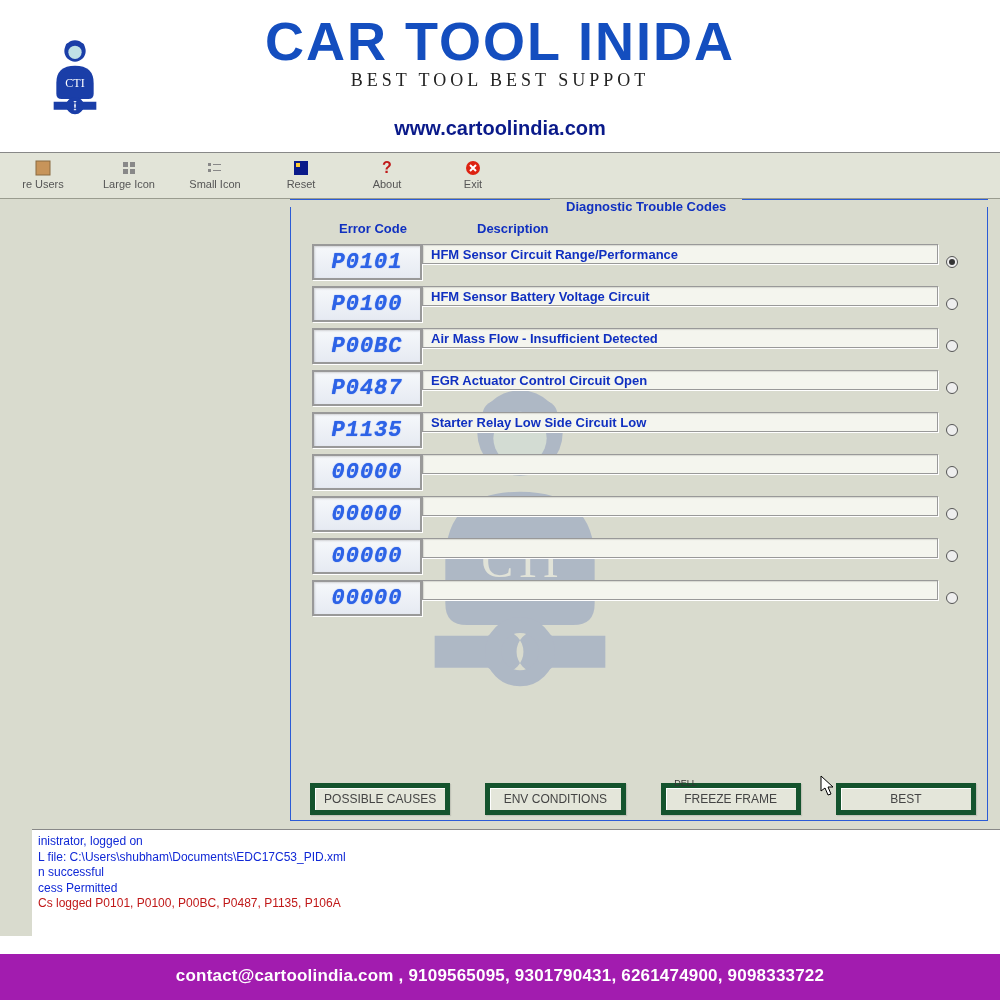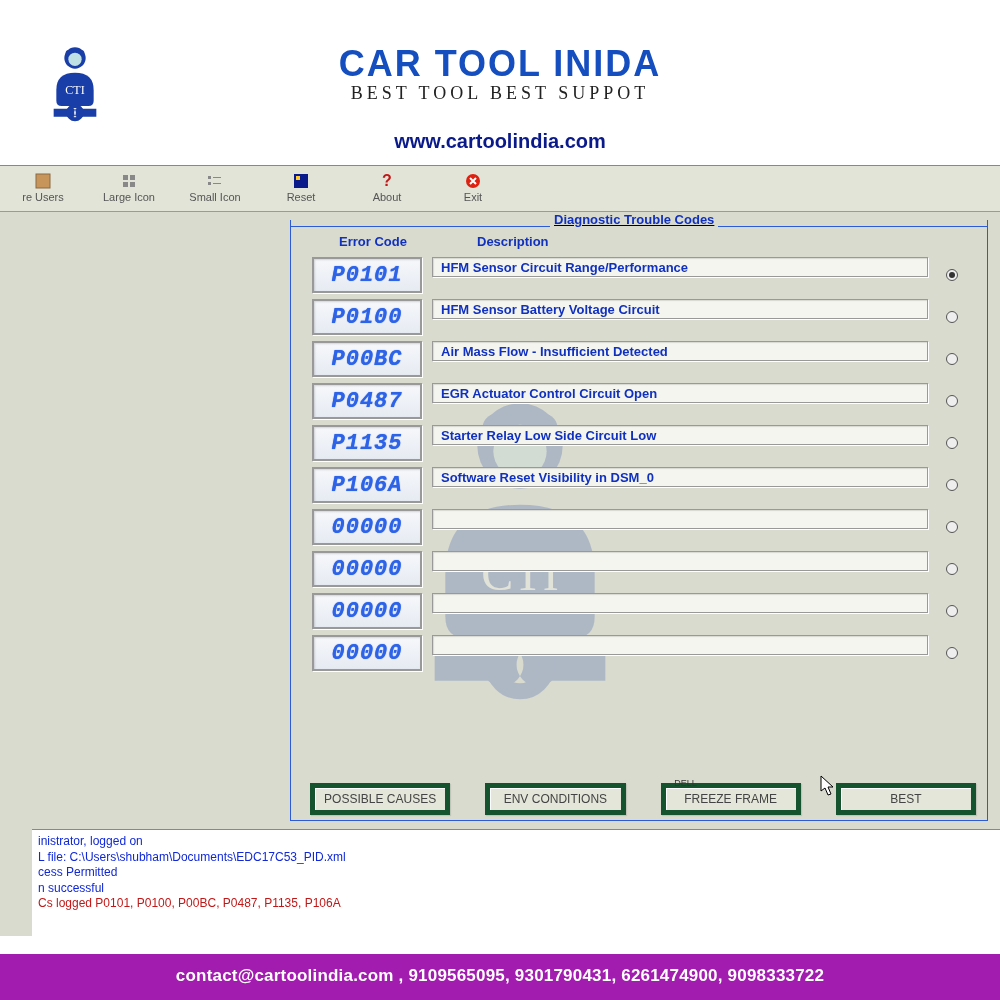--- a/index.html
+++ b/index.html
@@ -19,25 +19,24 @@
   display: flex;
   align-items: center;
   gap: 20px;
   background: #fff;
 }
 .logo-box { width: 110px; display:flex; justify-content:center; }
 .logo-svg { width: 80px; height: 80px; }
 .brand-text { flex: 1; text-align: center; }
 .brand-title {
   font-family: "Arial Black", Impact, sans-serif;
-  font-size: 36px;
+  font-size: 54px;
   font-weight: 900;
   color: #144ebf;
   letter-spacing: 2px;
-  margin-top: 33px;
 }
 .brand-tagline {
   font-family: Georgia, "Times New Roman", serif;
   font-size: 18px;
   color: #222;
   letter-spacing: 4px;
   margin-top: -2px;
 }
 .brand-url {
   font-size: 20px;
@@ -97,38 +96,38 @@
   left: 290px; top: 8px;
   right: 12px; bottom: 8px;
 }
 .fieldset-border {
   position: absolute; inset: 0;
   border: 1px solid #2b5bd6;
   border-top: none;
 }
 .fieldset-title-row {
   position: absolute; top: -8px; left: 0; right: 0;
-  display:flex; align-items:flex-end; gap:0;text-decoration:underline;
+  display:flex; align-items:flex-start; gap:12px;
 }
 .tline { height:1px; background:#2b5bd6; }
 .tline.left { flex:0 0 260px; }
 .tline.right { flex:1; }
 .fieldset-title {
   color: #1030c0; font-weight:700; font-size:13px;
   padding:0 4px;
 }
 
 .dtc-headers {
   display:flex; padding: 14px 0 6px 49px; color:#1030c0; font-weight:700; font-size:13px;
 }
 .hdr-code { width: 110px; }
 .hdr-desc { flex:1; padding-left: 28px; }
 
 .dtc-rows { padding: 0 22px; position:relative; z-index:1; }
-.dtc-row { display:flex; align-items:stretch; margin: 2px 0 6px 0; gap:10px; }
+.dtc-row { display:flex; align-items:stretch; margin: 2px 0 6px 0; }
 .lcd {
   width: 110px; height: 36px;
   background: linear-gradient(#f6f8fb, #e6eaf2);
   border: 2px solid #999;
   box-shadow: inset 1px 1px 2px rgba(0,0,0,.15), 1px 1px 0 #fff;
   display:flex; align-items:center; justify-content:center;
   font-family: "Courier New", monospace;
   font-weight:700; font-style: italic;
   font-size: 22px; letter-spacing: 1px;
   color: #2d63e6;
@@ -310,27 +309,20 @@
             </div>
           </div>
           <div class="dtc-row">
             <div class="lcd">P1135</div>
             <div class="desc-box">Starter Relay Low Side Circuit Low</div>
             <div class="radio-col">
               <div class="radio"></div>
             </div>
           </div>
           <div class="dtc-row">
-            <div class="lcd">P106A</div>
-            <div class="desc-box">Software Reset Visibility in DSM_0</div>
-            <div class="radio-col">
-              <div class="radio"></div>
-            </div>
-          </div>
-          <div class="dtc-row">
             <div class="lcd">00000</div>
             <div class="desc-box"></div>
             <div class="radio-col">
               <div class="radio"></div>
             </div>
           </div>
           <div class="dtc-row">
             <div class="lcd">00000</div>
             <div class="desc-box"></div>
             <div class="radio-col">
@@ -365,20 +357,20 @@
 
       <svg class="cursor-arrow" viewBox="0 0 16 22">
         <path d="M1 1 L1 16 L5 13 L8 20 L11 19 L8 12 L13 12 Z" fill="#fff" stroke="#000"></path>
       </svg>
     </div>
   </div>
 
   <div class="log-area">
     <div class="log-blue">inistrator, logged on</div>
     <div class="log-blue">L file: C:\Users\shubham\Documents\EDC17C53_PID.xml</div>
+    <div class="log-blue">n successful</div>
     <div class="log-blue">cess Permitted</div>
-    <div class="log-blue">n successful</div>
     <div class="log-red">Cs logged P0101, P0100, P00BC, P0487, P1135, P106A</div>
   </div>
 </div>
 
 <div class="footer-spacer"></div>
 <div class="footer-bar">contact@cartoolindia.com , 9109565095, 9301790431, 6261474900, 9098333722</div>
 
 </body></html>

